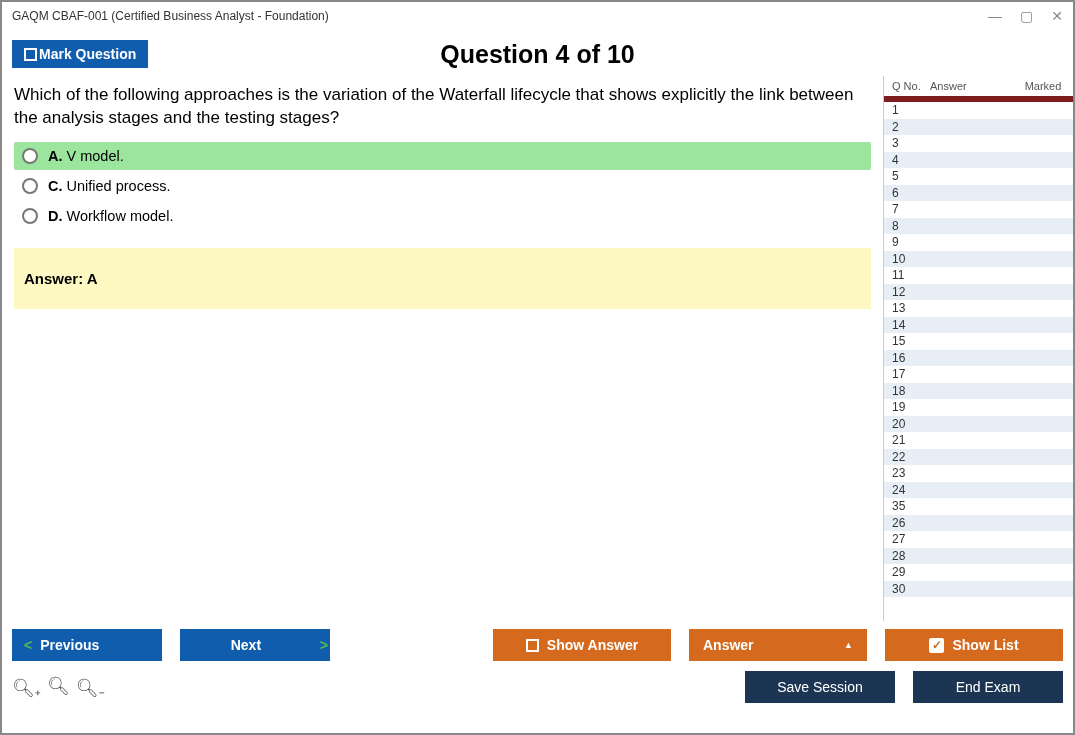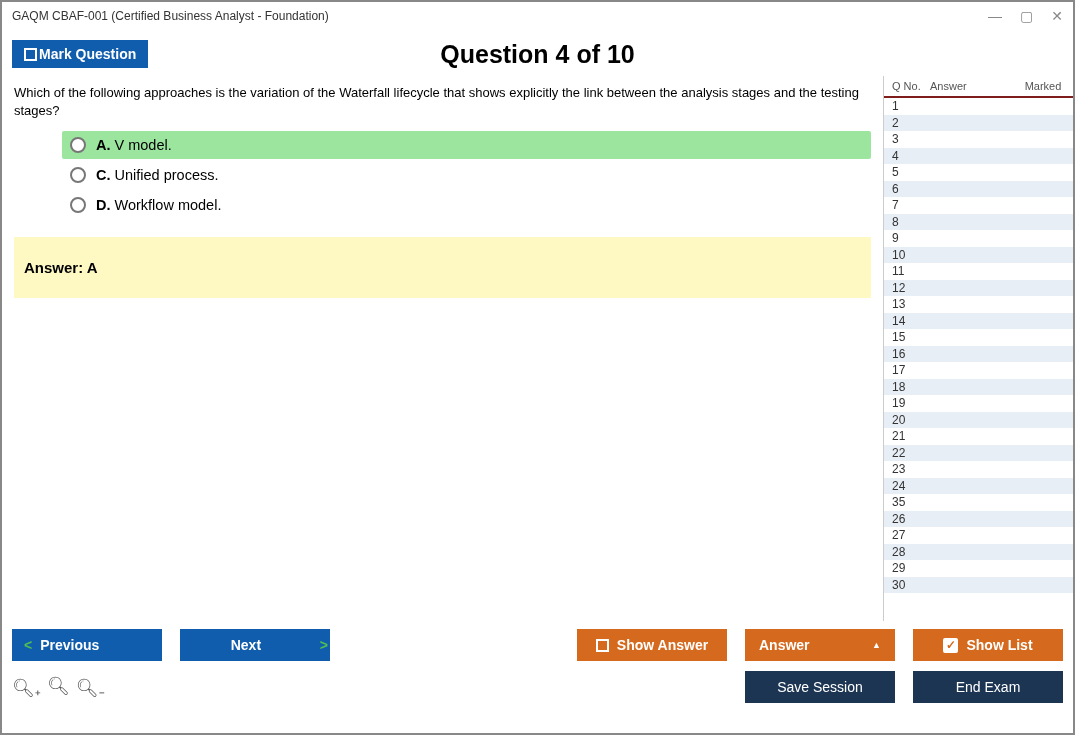--- a/index.html
+++ b/index.html
@@ -7,40 +7,40 @@
 .titlebar { display: flex; align-items: center; padding: 4px 10px; height: 28px; font-size: 12px; color: #333; }
 .titlebar .title { flex: 1; }
 .titlebar .wincontrols { display: flex; gap: 18px; color: #888; }
 .titlebar .wincontrols span { cursor: default; font-size: 14px; }
 .header-row { display: flex; align-items: center; padding: 10px 10px 8px 10px; position: relative; }
 .mark-btn { background: #115dad; color: #fff; border: none; padding: 6px 12px; font-size: 14px; font-weight: bold; display: flex; align-items: center; gap: 2px; cursor: pointer; }
 .mark-btn .box { width: 13px; height: 13px; border: 2px solid #fff; display: inline-block; }
 .qtitle { position: absolute; left: 50%; transform: translateX(-50%); font-size: 25px; font-weight: bold; }
 .main-row { display: flex; height: 545px; }
 .qpanel { flex: 1; padding: 8px 12px 0 12px; overflow: hidden; }
-.qtext { font-size: 13px; line-height: 1.35; margin-bottom: 12px; }
-.option { display: flex; align-items: center; padding: 6px 8px; font-size: 14.5px; margin-bottom: 2px; gap: 10px; cursor: pointer; border-radius: 2px; margin-left: 48px; }
+.qtext { font-size: 17px; line-height: 1.35; margin-bottom: 12px; }
+.option { display: flex; align-items: center; padding: 6px 8px; font-size: 14.5px; margin-bottom: 2px; gap: 10px; cursor: pointer; border-radius: 2px; }
 .option.correct { background: #9be59f; }
 .radio { width: 16px; height: 16px; border: 2px solid #777; border-radius: 50%; flex-shrink: 0; background: #fff; }
 .option .lab b { font-weight: bold; }
 .answer-box { background: #fef9c3; padding: 22px 10px; margin-top: 18px; font-size: 15px; font-weight: bold; }
 .sidepanel { width: 190px; border-left: 1px solid #ccc; display: flex; flex-direction: column; font-size: 12px; }
-.sidehdr { display: flex; padding: 4px 6px 4px 8px; color: #555; font-size: 11px; border-bottom: 2px solid #7f1d1d; }
+.sidehdr { display: flex; padding: 4px 6px 4px 8px; color: #555; font-size: 11px; border-bottom: 6px solid #7f1d1d; }
 .sidehdr .c1 { width: 38px; }
 .sidehdr .c2 { flex: 1; text-align: left; }
 .sidehdr .c3 { width: 48px; text-align: center; }
 .siderows { flex: 1; overflow-y: scroll; position: relative; }
 .srow { display: flex; padding: 0 8px; height: 16.5px; align-items: center; font-size: 12px; color: #333; }
 .srow.alt { background: #e8eef6; }
 .srow .c1 { width: 38px; }
 .footer { padding: 8px 10px 0 10px; }
 .btnrow1 { display: flex; align-items: center; gap: 18px; margin-bottom: 10px; }
 .btn { border: none; color: #fff; font-weight: bold; font-size: 14px; padding: 8px 0; display: flex; align-items: center; justify-content: center; gap: 8px; cursor: pointer; }
 .btn.blue { background: #115dad; width: 150px; }
-.btn.orange { background: #d56a1e; width: 150px; }
+.btn.orange { background: #d56a1e; width: 178px; }
 .btn.navy { background: #1c3553; width: 150px; font-weight: normal; }
 .btn .arrow-l { color: #4fc24f; font-weight: bold; }
 .btn .arrow-r { color: #4fc24f; font-weight: bold; }
 .btn .whitebox { width: 13px; height: 13px; border: 2px solid #fff; display: inline-block; }
 .btn .checkbox { width: 15px; height: 15px; background: #fff; color: #d56a1e; display: inline-flex; align-items: center; justify-content: center; font-size: 12px; font-weight: bold; border-radius: 2px; }
 .spacer { flex: 1; }
 .btnrow2 { display: flex; align-items: center; gap: 18px; }
 .zoom-icons { display: flex; gap: 6px; color: #555; font-size: 18px; }
 .zoom-icons span { cursor: pointer; }
 .review-btn { position: relative; justify-content: space-between; padding-left: 14px; padding-right: 14px; }

